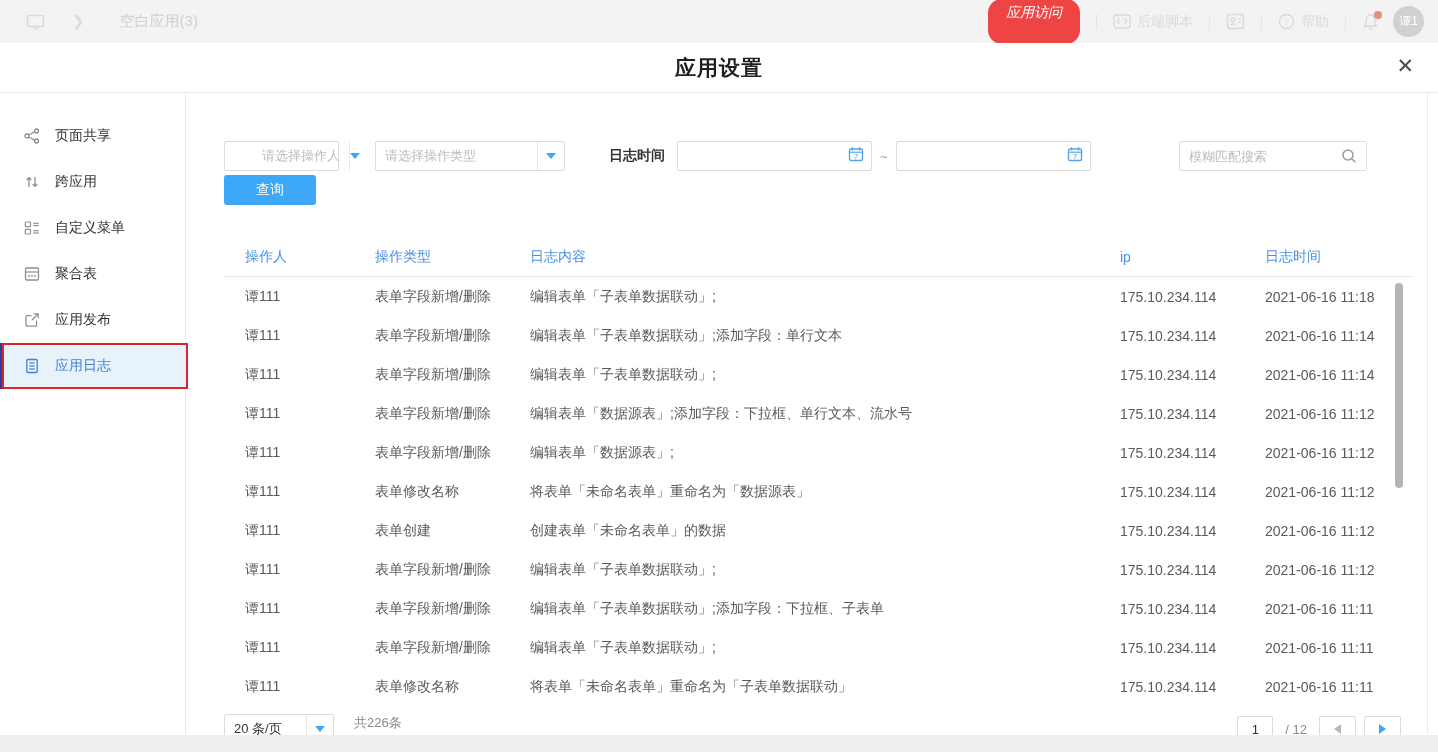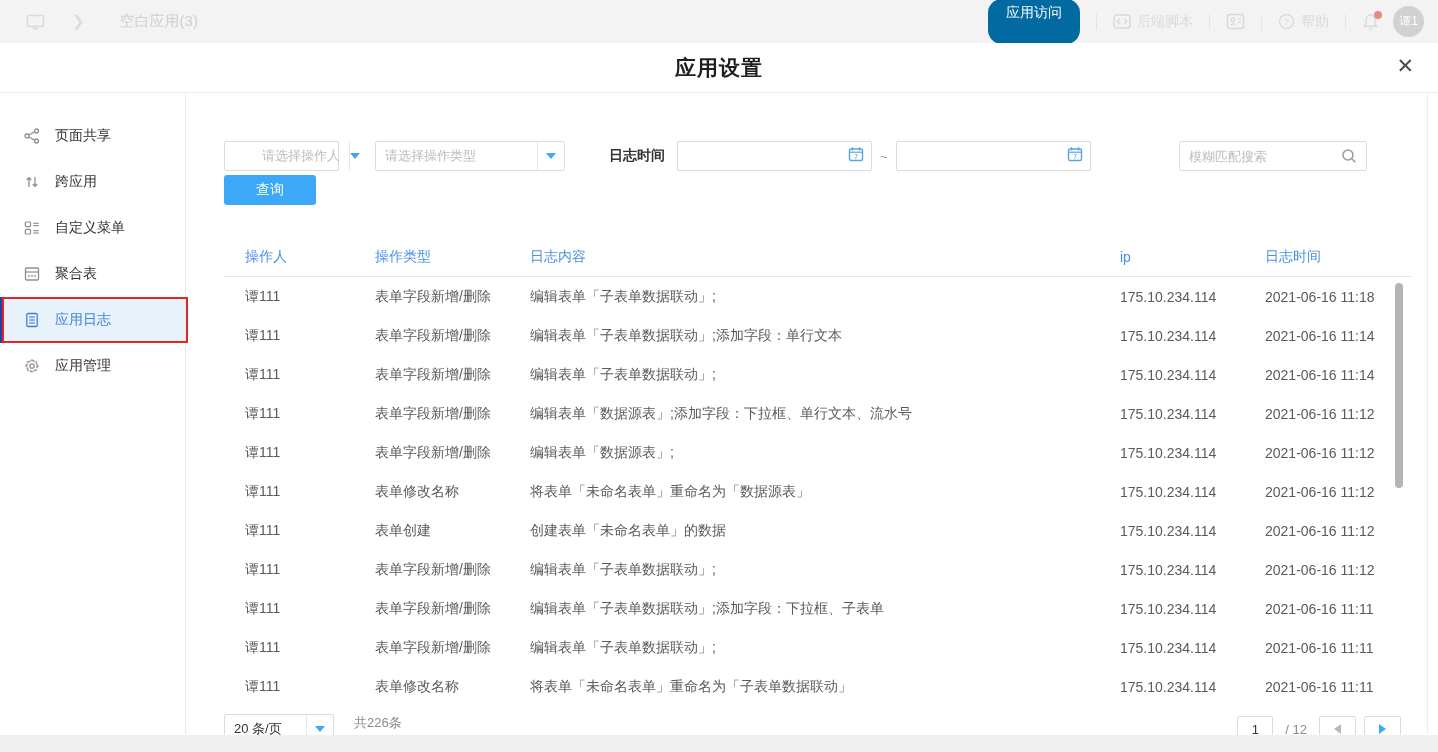--- a/index.html
+++ b/index.html
@@ -11,22 +11,22 @@
   }
   
   .topbar { position:absolute; top:0; left:0; width:1438px; height:43px;
     background:#f3f3f3; display:flex; align-items:center; }
   .topbar-left { display:flex; gap:27px; padding-left:26px; }
   .tb-icon { color:#d9d9d9; display:flex; align-items:center; }
   .tb-chevron { color:#dcdcdc; font-size:15px; }
   .tb-title { color:#cfcfcf; font-size:15px; margin-left:8px; }
   .topbar-right { position:absolute; right:14px; top:0; height:43px;
     display:flex; align-items:center; gap:0; }
-  .tb-pill { background:#0369a1; color:#fdfeff; border-radius:14px;
-    height:45px; line-height:27px; padding:0 18px; font-size:14px; }
+  .tb-pill { background:#ef4444; color:#fdfeff; border-radius:14px;
+    height:45px; line-height:27px; padding:0 18px; font-size:14px;font-style:italic; }
   .tb-divider { width:1px; height:16px; background:#e4e4e4; margin:0 16px; }
   .tb-action { display:flex; align-items:center; gap:6px; color:#dadada; font-size:14px; }
   .tb-avatar { width:31px; height:31px; border-radius:50%; background:#d1d1d1;
     color:#fff; font-size:12px; display:flex; align-items:center; justify-content:center; margin-left:14px;}
   .bell-wrap { position:relative; display:flex; }
   .bell-dot { position:absolute; top:-2px; right:-3px; width:8px; height:8px;
     border-radius:50%; background:#ea8a80; }
   
   .modal { position:absolute; top:43px; left:0; width:1438px; height:692px;
     background:#fff; overflow:hidden; }
@@ -211,42 +211,41 @@
             <svg width="16" height="16" viewBox="0 0 16 16">
               <rect x="1.5" y="2" width="13" height="12" rx="1.2" fill="none" stroke="currentColor" stroke-width="1.3"></rect>
               <line x1="1.5" y1="6" x2="14.5" y2="6" stroke="currentColor" stroke-width="1.2"></line>
               <circle cx="5" cy="10" r="0.9" fill="currentColor"></circle>
               <circle cx="8" cy="10" r="0.9" fill="currentColor"></circle>
               <circle cx="11" cy="10" r="0.9" fill="currentColor"></circle>
             </svg>
           </span>
           <span>聚合表</span>
         </div>
+        <div class="sidebar-item">
+          <span class="s-icon">
+            <svg width="16" height="16" viewBox="0 0 16 16">
+              <path d="M12.5 8.5 L12.5 13 A1.2 1.2 0 0 1 11.3 14.2 L3.2 14.2 A1.2 1.2 0 0 1 2 13 L2 4.9 A1.2 1.2 0 0 1 3.2 3.7 L7.5 3.7" fill="none" stroke="currentColor" stroke-width="1.3"></path>
+              <path d="M9.8 1.8 L14.2 1.8 L14.2 6.2 M14.2 1.8 L8 8" fill="none" stroke="currentColor" stroke-width="1.3"></path>
+            </svg>
+          </span>
+          <span>应用发布</span>
+        </div>
         <div class="sidebar-item active">
           <span class="active-bar"></span>
           <span class="s-icon">
             <svg width="16" height="16" viewBox="0 0 16 16">
               <rect x="2.8" y="1.5" width="10.4" height="13" rx="1.2" fill="none" stroke="currentColor" stroke-width="1.3"></rect>
               <line x1="5.3" y1="5" x2="10.7" y2="5" stroke="currentColor" stroke-width="1.2"></line>
               <line x1="5.3" y1="8" x2="10.7" y2="8" stroke="currentColor" stroke-width="1.2"></line>
               <line x1="5.3" y1="11" x2="10.7" y2="11" stroke="currentColor" stroke-width="1.2"></line>
             </svg>
           </span>
           <span>应用日志</span>
           <span class="annotation-box"></span>
-        </div>
-        <div class="sidebar-item">
-          <span class="s-icon">
-            <svg width="16" height="16" viewBox="0 0 16 16">
-              <circle cx="8" cy="8" r="2.2" fill="none" stroke="currentColor" stroke-width="1.3"></circle>
-              <path d="M8 1.3 L8 3.2 M8 12.8 L8 14.7 M1.3 8 L3.2 8 M12.8 8 L14.7 8 M3.3 3.3 L4.6 4.6 M11.4 11.4 L12.7 12.7 M12.7 3.3 L11.4 4.6 M4.6 11.4 L3.3 12.7" stroke="currentColor" stroke-width="1.3"></path>
-              <circle cx="8" cy="8" r="5.3" fill="none" stroke="currentColor" stroke-width="1.3" stroke-dasharray="2.4 1.75"></circle>
-            </svg>
-          </span>
-          <span>应用管理</span>
         </div>
       </div>
     <div class="content">
 
       <div class="filter-row">
         <div class="sel sel-operator">
           <span class="sel-text">请选择操作人</span>
           <span class="sel-caret">
               <span class="caret-down"></span>
             </span>

